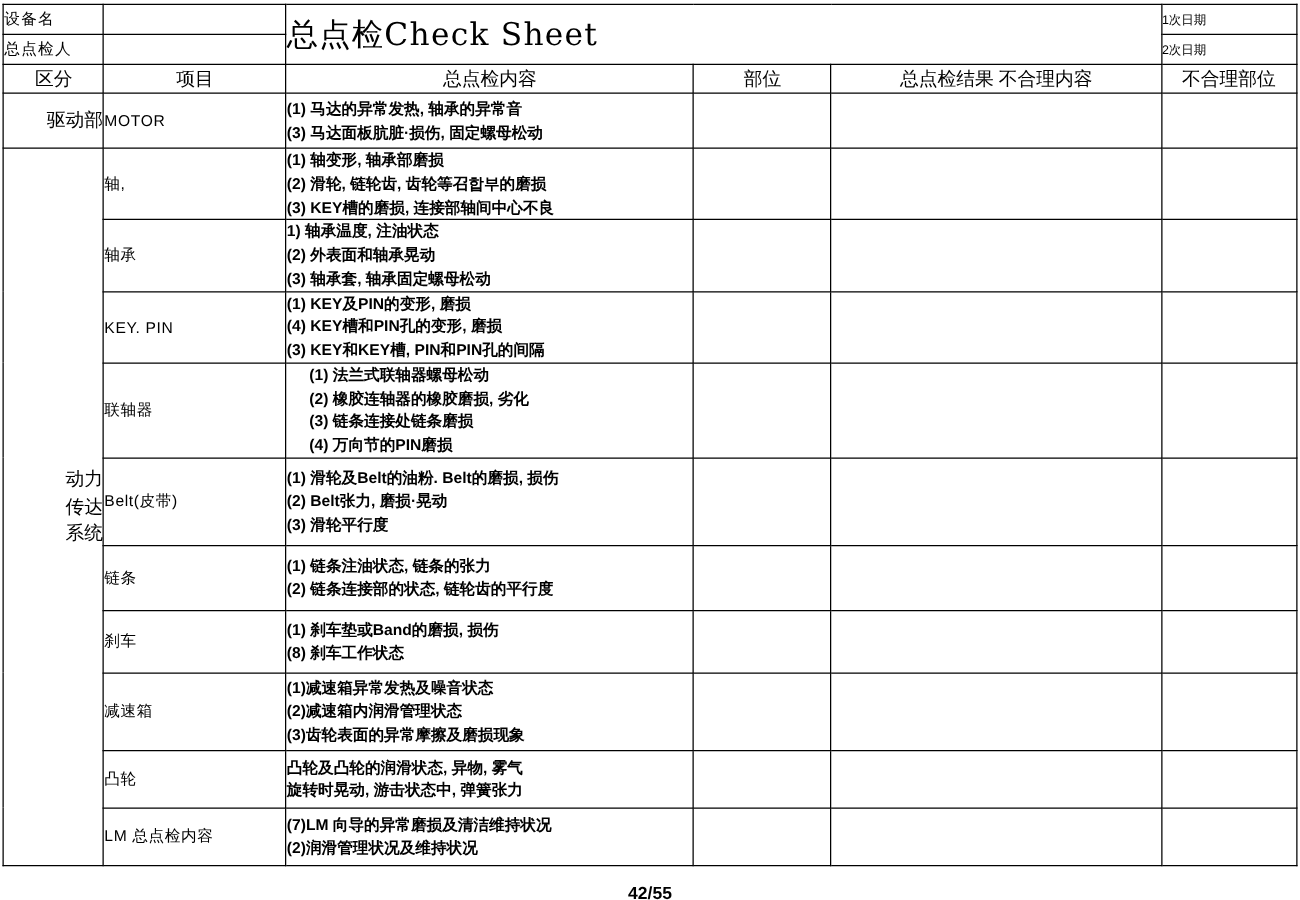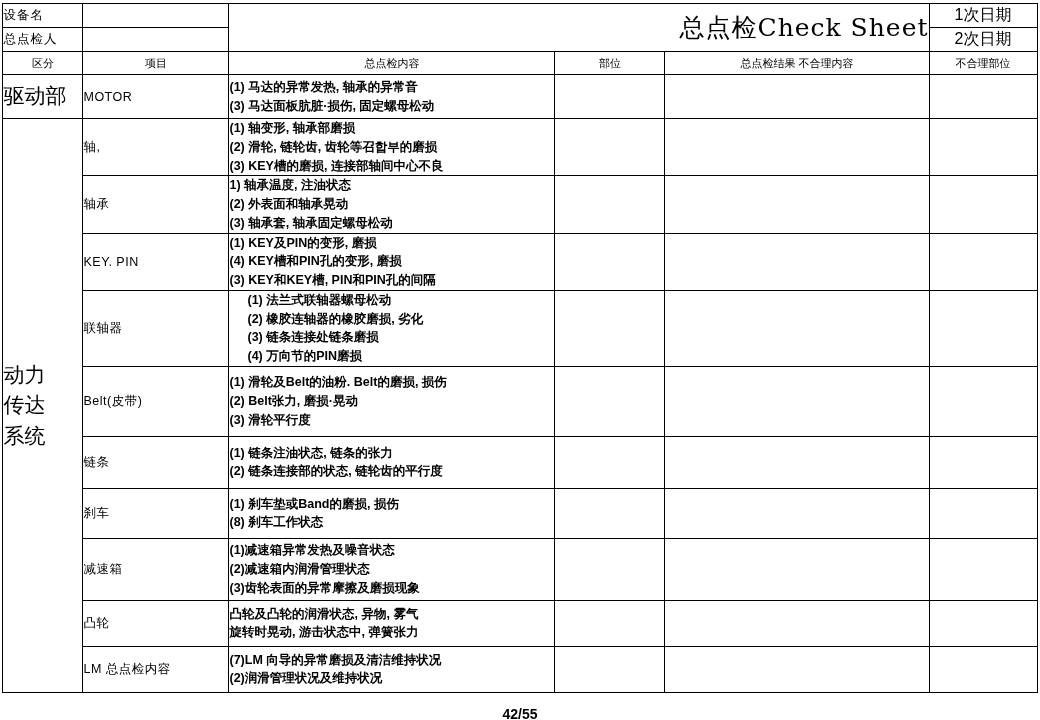--- a/index.html
+++ b/index.html
@@ -37,43 +37,43 @@
     text-align: left;
     font-size: 12.5px;
     font-weight: bold;
     height: 23px;
     letter-spacing: 1px;
   }
   .hdr-blank {
     background: #ffffff;
   }
   .title-cell {
-    text-align: right;
+    text-align: left;
     font-family: "DejaVu Serif", serif;
     font-size: 25px;
     font-weight: bold;
     letter-spacing: 1px;
   }
   .date-label {
-    text-align: center;
-    font-size: 16px;
+    text-align: left;
+    font-size: 10px;
     font-weight: bold;
     height: 23px;
   }
   
   .colhead {
     text-align: center;
-    font-size: 11px;
+    font-size: 15px;
     font-weight: bold;
     height: 22px;
   }
   
   .grp {
-    text-align: left;
-    font-size: 21px;
+    text-align: right;
+    font-size: 15px;
     font-weight: bold;
     line-height: 1.45;
   }
   .item {
     text-align: left;
     font-size: 12.5px;
     font-weight: bold;
     letter-spacing: 0.5px;
   }
   .content {

